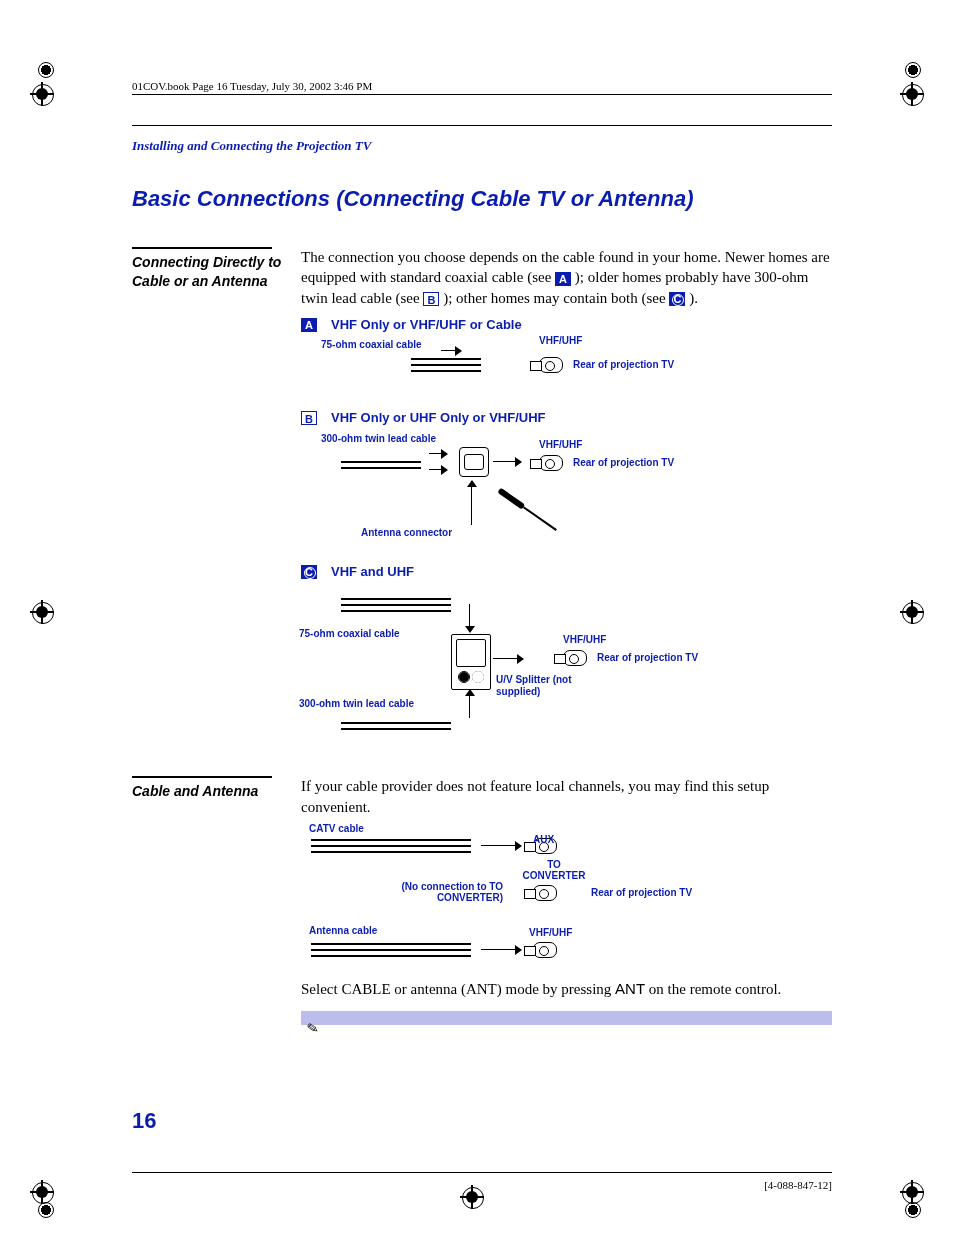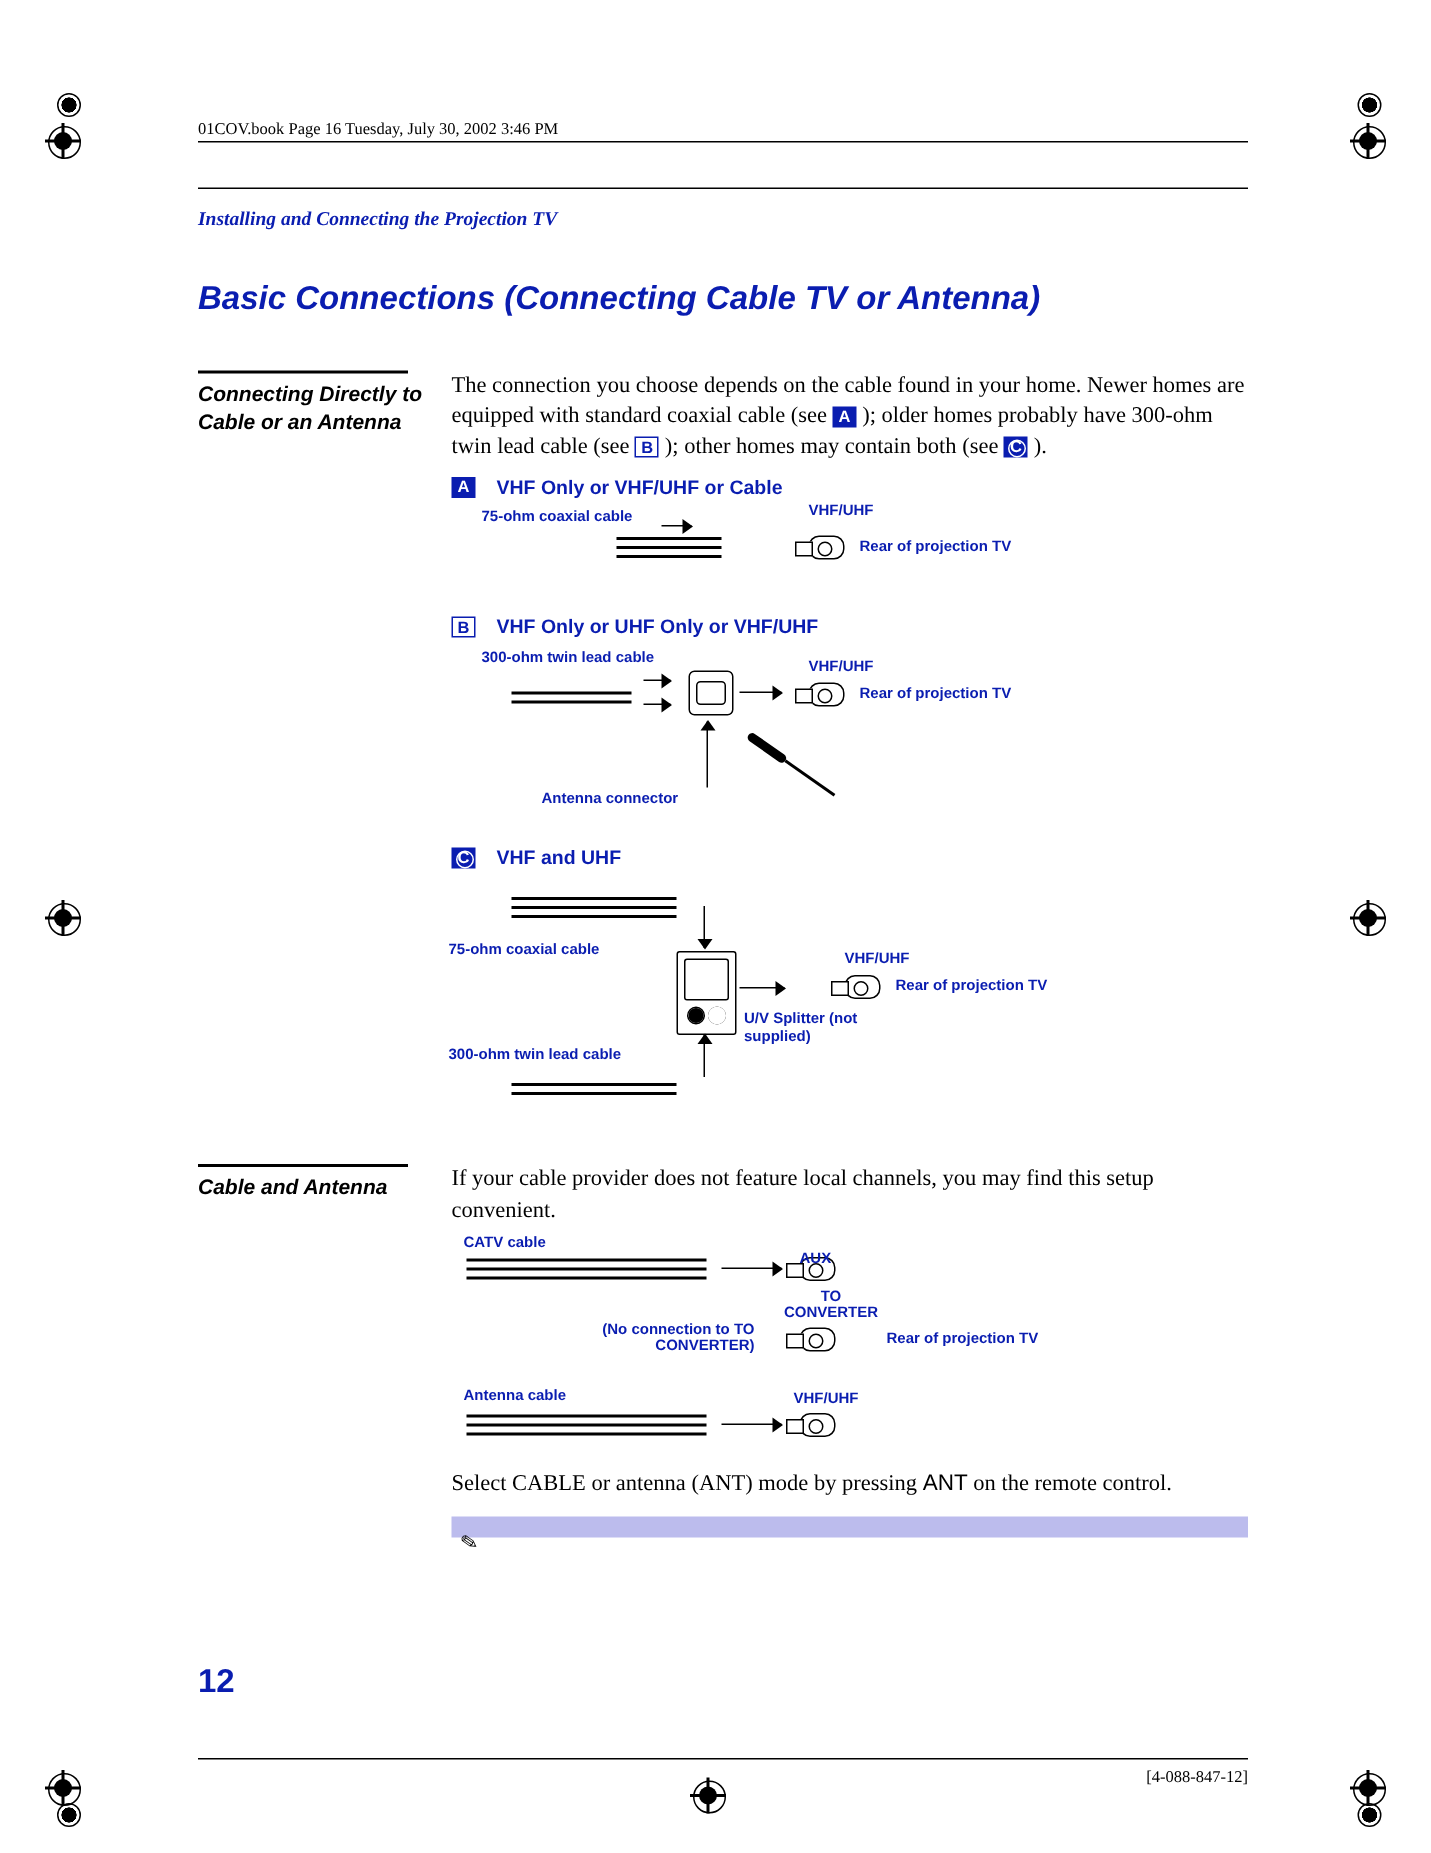--- a/index.html
+++ b/index.html
@@ -480,17 +480,17 @@
 
       <div class="note-box">
         <span class="pencil">✎</span>
       </div>
 
     </div>
   </div>
 
 </div>
 
-<div class="page-number">12</div>
+<div class="page-number">16</div>
 
 <div class="footer">
   <span class="partnum">[4-088-847-12]</span>
 </div>
 
 </body></html>

